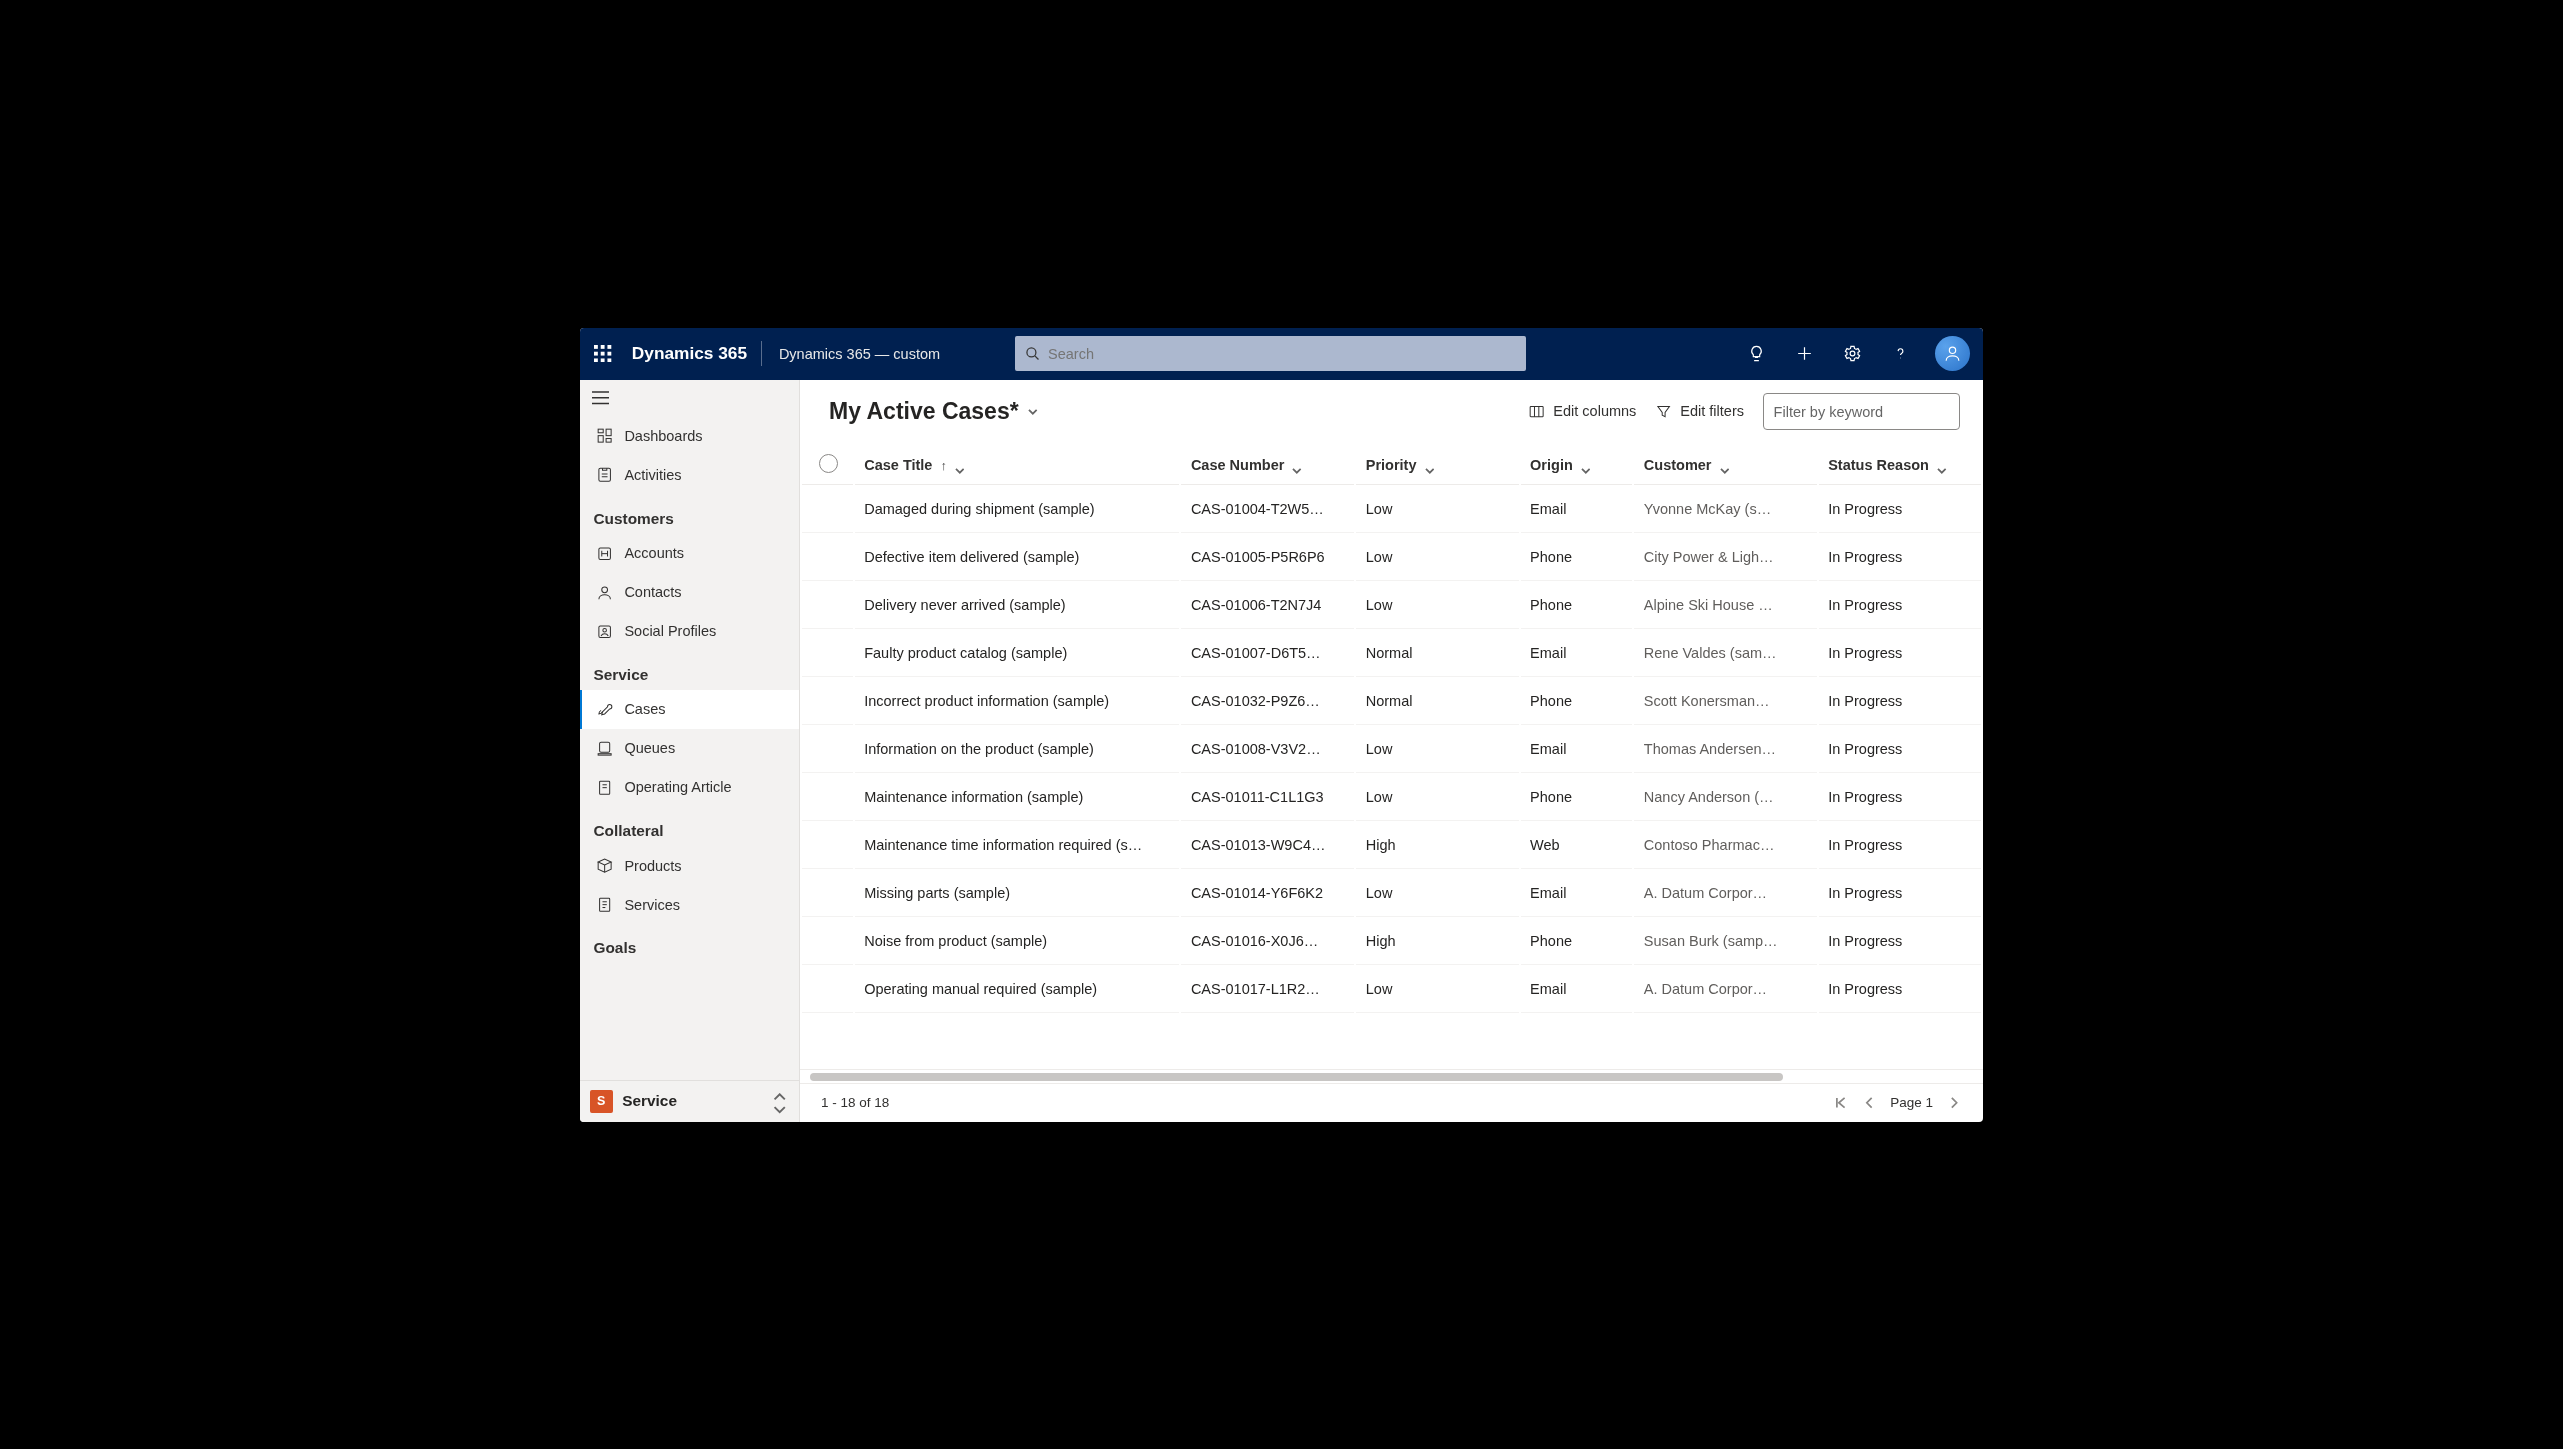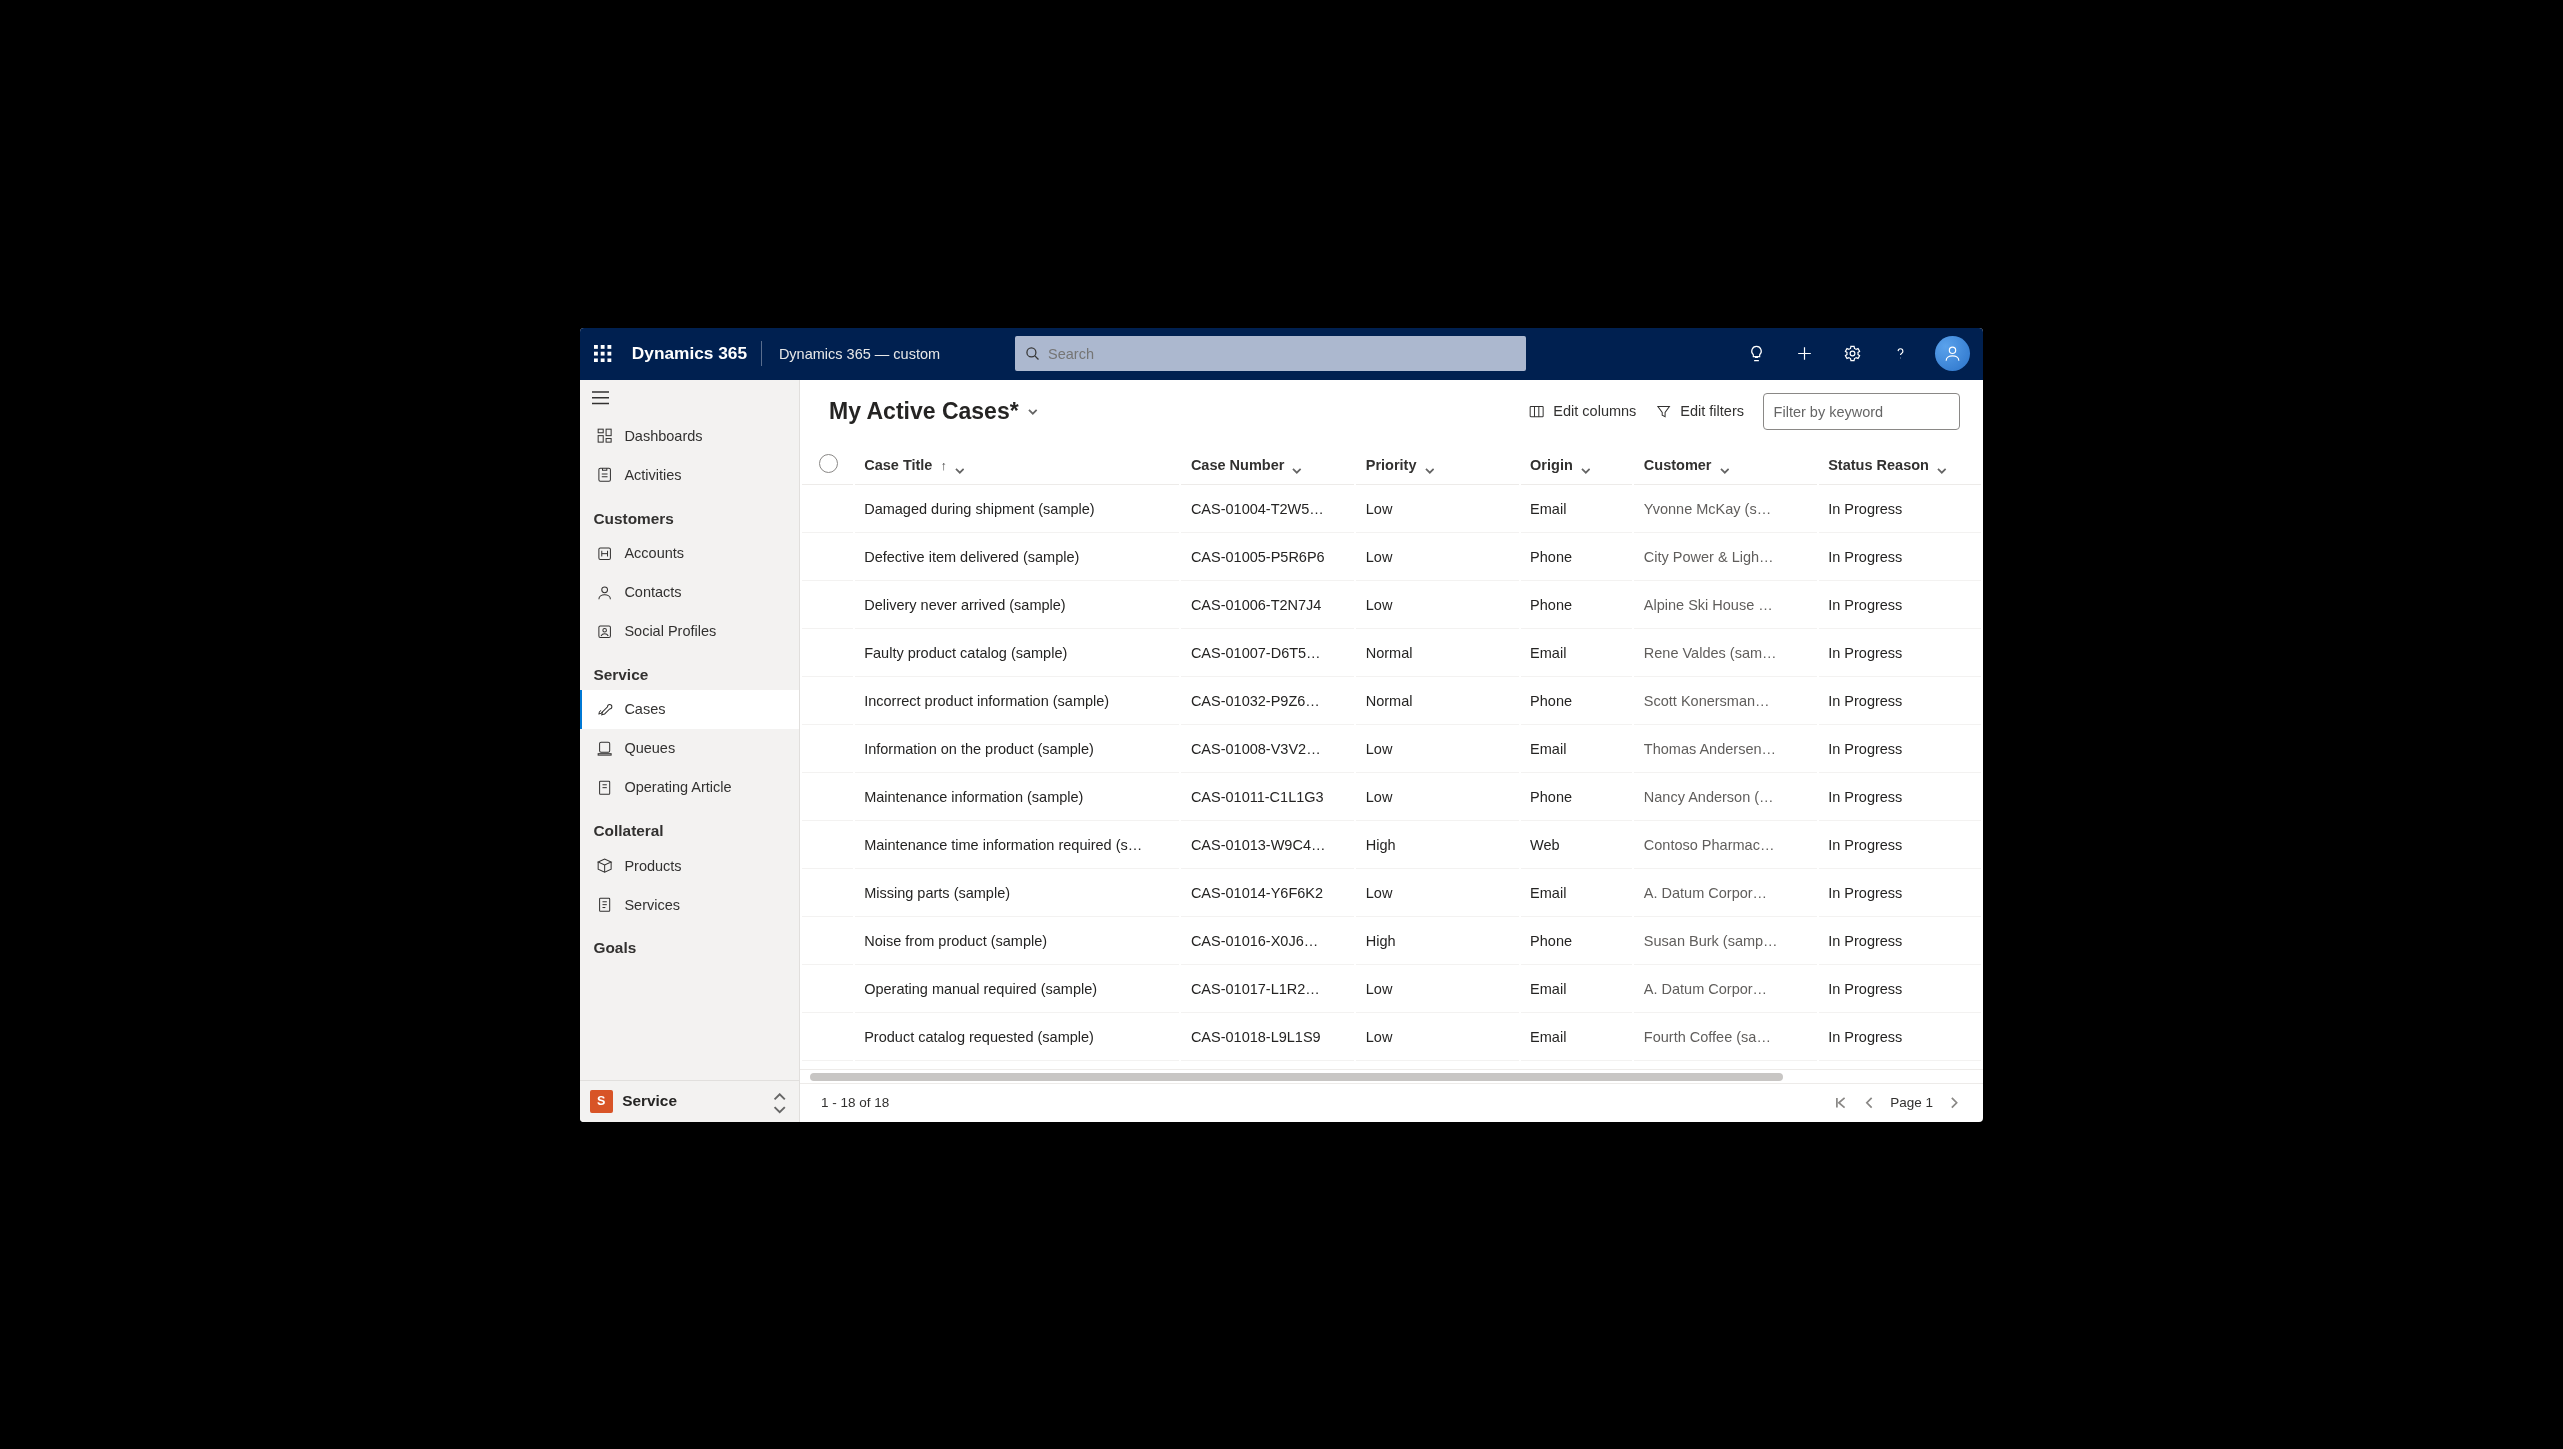--- a/index.html
+++ b/index.html
@@ -439,29 +439,20 @@
                 </tr>
                 <tr>
                   <td class="col-check"></td>
                   <td class="col-title">Operating manual required (sample)</td>
                   <td class="col-num">CAS-01017-L1R2…</td>
                   <td class="col-prio">Low</td>
                   <td class="col-orig">Email</td>
                   <td class="col-cust col-cust-cell">A. Datum Corpor…</td>
                   <td class="col-stat">In Progress</td>
                 </tr>
-                <tr>
-                  <td class="col-check"></td>
-                  <td class="col-title">Product catalog requested (sample)</td>
-                  <td class="col-num">CAS-01018-L9L1S9</td>
-                  <td class="col-prio">Low</td>
-                  <td class="col-orig">Email</td>
-                  <td class="col-cust col-cust-cell">Fourth Coffee (sa…</td>
-                  <td class="col-stat">In Progress</td>
-                </tr>
               </tbody>
           </table>
         </div>
         <div class="h-scroll-fake">
             <div class="thumb"></div>
           </div>
         <div class="footer">
           <span>1 - 18 of 18</span>
           <div class="page-nav">
             <span class="pbtn">

